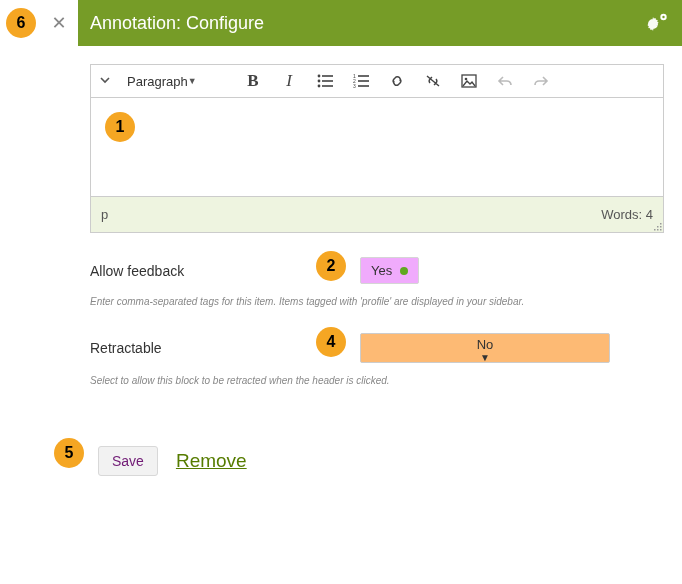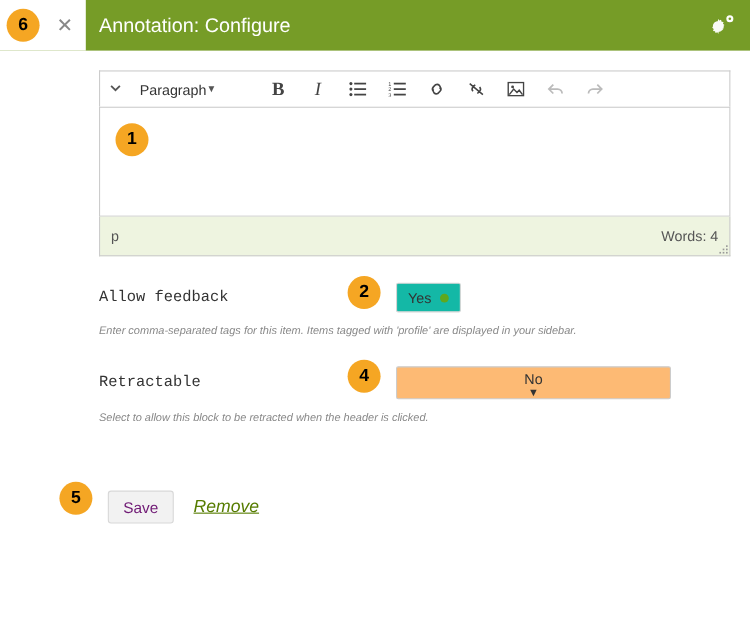--- a/index.html
+++ b/index.html
@@ -127,34 +127,33 @@
   }
   .row {
     display: flex;
     align-items: center;
     padding-top: 24px;
     position: relative;
   }
   .row .lbl {
     width: 270px;
     color: #333;
-    font-family: Liberation Mono, monospace;
   }
   .row .ctrl {
     flex: 1;
     display: flex;
     align-items: center;
     position: relative;
   }
   .toggle-yes {
     display: inline-flex;
     align-items: center;
     gap: 8px;
     border: 1px solid #d5d5d5;
-    background: #14b8a6;
+    background: #f0abfc;
     padding: 5px 10px;
     border-radius: 2px;
     cursor: pointer;
     font-size: 13px;
   }
   .dot-green {
     width: 8px;
     height: 8px;
     background: #5fa81f;
     border-radius: 50%;
@@ -203,22 +202,21 @@
     padding: 6px 13px;
     border-radius: 3px;
     cursor: pointer;
     font-size: 14px;
     color: #701a75;
   }
   .link-remove {
     color: #567c00;
     text-decoration: underline;
     cursor: pointer;
-    font-size: 16px;
-    font-style: italic;
+    font-size: 19px;
   }
 </style>
 </head>
 <body>
 
 <div class="header">
   <div class="header-left-box">
     <div class="marker" style="left:6px; top:8px;">6</div>
     <span class="header-close">✕</span>
   </div>

